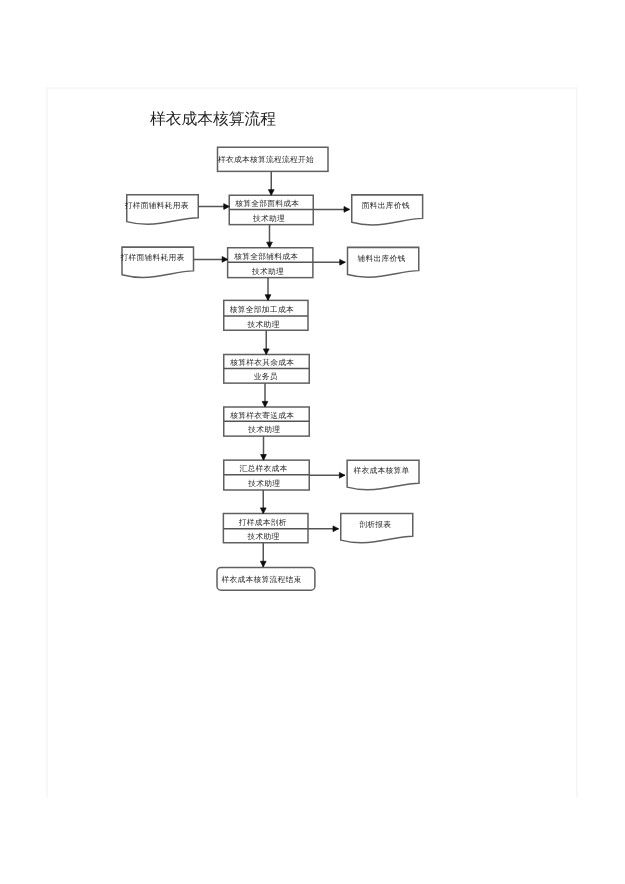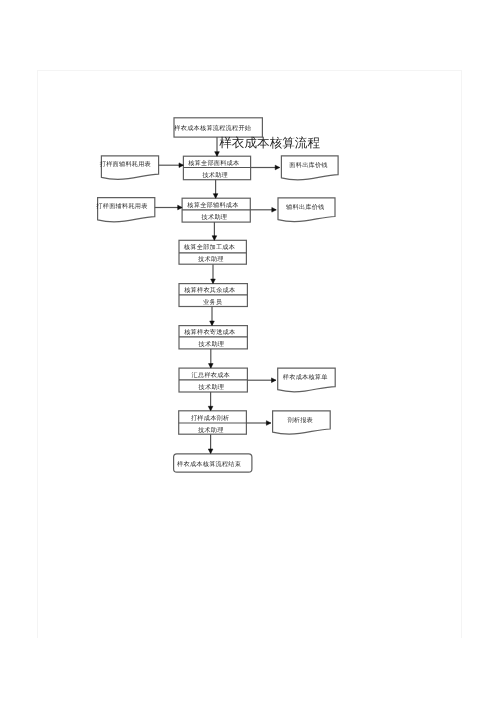--- a/index.html
+++ b/index.html
@@ -2,23 +2,23 @@
 <html><head>
 <meta charset="utf-8">
 <title>flowchart</title>
 <style>
   html,body{margin:0;padding:0;}
   body{width:500px;height:707px;background:#ffffff;overflow:hidden;
        font-family:"Liberation Serif",serif;-webkit-font-smoothing:antialiased;
        text-rendering:geometricPrecision;}
   #page{position:absolute;left:37px;top:70px;width:425px;height:568px;
         border:1px solid #f4f4f4;border-bottom:none;box-sizing:border-box;background:#fff;}
-  #title{position:absolute;left:120px;top:88px;width:200px;text-align:right;
+  #title{position:absolute;left:120px;top:88px;width:200px;text-align:left;
          white-space:nowrap;transform:translateZ(0);
-         font-size:12.6px;line-height:15px;color:#1f1f1f;margin-top:48px;}
+         font-size:12.6px;line-height:15px;color:#1f1f1f;}
   #chart{position:absolute;left:0;top:0;width:500px;height:707px;transform:translateZ(0);}
   .shp{fill:#ffffff;stroke:#606060;stroke-width:1.2;}
   .ln{stroke:#555555;stroke-width:1.2;fill:none;}
   .hd{fill:#0d0d0d;stroke:#0d0d0d;stroke-width:0.55;stroke-linejoin:miter;}
   .tx{font-family:"Liberation Serif",serif;font-size:6.2px;fill:#2a2a2a;
       text-anchor:middle;dominant-baseline:middle;letter-spacing:0.22px;}
 </style>
 </head>
 <body>
 

